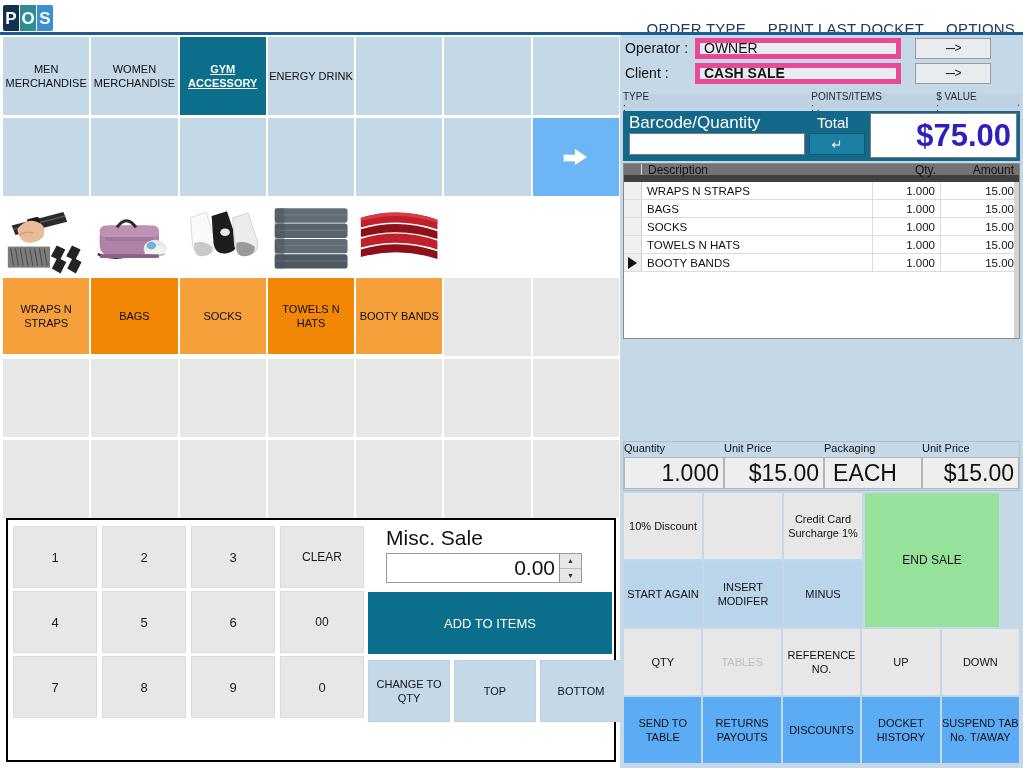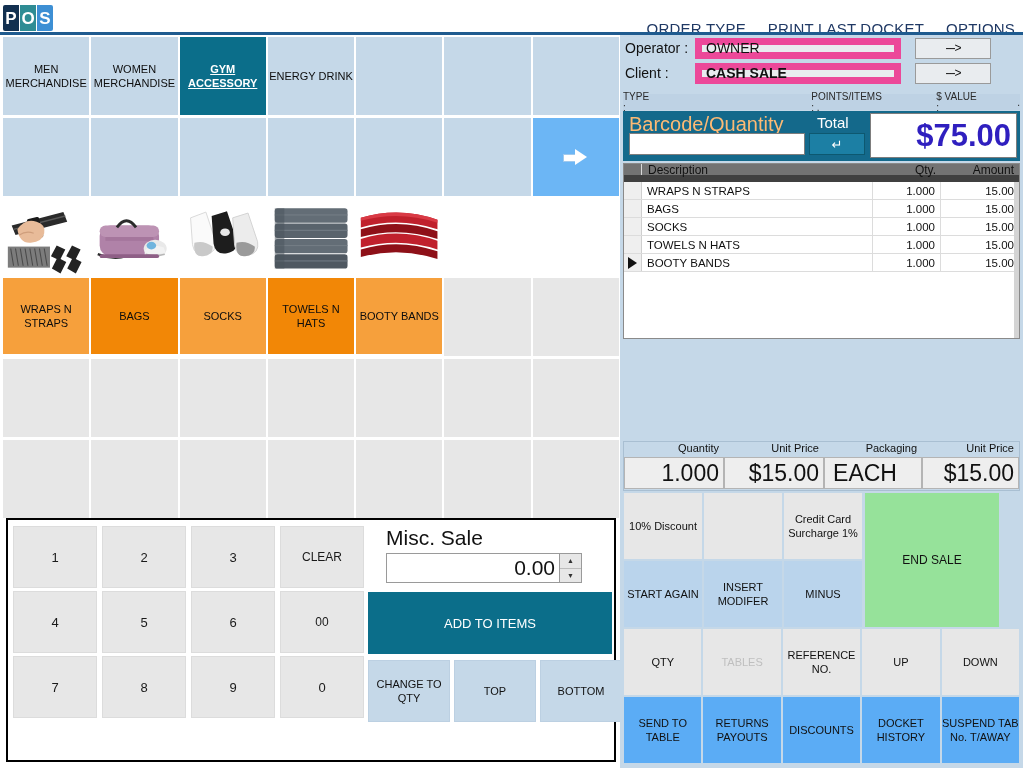--- a/index.html
+++ b/index.html
@@ -161,21 +161,21 @@
     background: #c5d8e8;
   }
 
   #opbox {
     position: absolute; left: 3px; top: 2px; width: 397px; height: 55px;
   }
   .op-row { display: flex; align-items: center; height: 22px; margin-bottom: 3px; }
   .op-label { width: 72px; font-size: 14px; color: #111; padding-left: 2px; }
   .op-val {
     width: 206px; height: 21px; background: #e9ecef;
-    border: 7px solid #ec4899; font-size: 14px;
+    border: 5px solid #ec4899; font-size: 14px;
     display: flex; align-items: center; padding-left: 4px; color: #111;
   }
   .op-val.bold { font-weight: bold; }
   .op-arrow {
     margin-left: 14px; width: 76px; height: 21px;
     background: #e9ecef; border: 1px solid #9a9a9a;
     display: flex; align-items: center; justify-content: center;
     cursor: pointer;
   }
   .dash-arrow { display: inline-block; font-size: 12px; color: #111; letter-spacing: -1px; }
@@ -189,21 +189,21 @@
   #typebar .t2 { margin-left: 84px; }
   #typebar .t3 { margin-left: 76px; }
   #typebar .t4 { margin-left: 52px; }
 
   #barcodebar {
     position: absolute; left: 3px; top: 76px; width: 397px; height: 50px;
     background: #14698b;
   }
   #bc-label {
     position: absolute; left: 6px; top: 2px;
-    font-size: 20px; color: #fdba74;
+    font-size: 17px; color: #ffffff;
   }
   #bc-total {
     position: absolute; left: 194px; top: 3px;
     font-size: 15px; color: #ffffff;
   }
   #bc-input {
     position: absolute; left: 6px; top: 22px; width: 176px; height: 22px;
     background: #ffffff; border: 1px solid #7d7d7d;
   }
   #bc-enter {
@@ -253,21 +253,21 @@
   #items-scroll {
     position: absolute; right: 0; top: 18px; width: 5px; bottom: 0;
     background: #d4d4d4;
   }
 
   #pricebar {
     position: absolute; left: 3px; top: 406px; width: 397px; height: 50px;
     background: #c5d8e8; border: 1px solid #a9bfd2;
   }
   #pb-labels { display: flex; height: 15px; font-size: 11px; color: #111; }
-  .pbl { text-align: right; padding-right: 5px; }
+  .pbl { padding-right: 5px; }
   #pb-values { display: flex; height: 32px; }
   .pbv {
     background: #eeeeee; border: 1px solid #b4b4b4;
     display: flex; align-items: center; justify-content: flex-end;
     padding-right: 4px; font-size: 23px; color: #111;
   }
 
   #actiongrid {
     position: absolute; left: 3px; top: 458px; width: 397px; height: 272px;
   }

